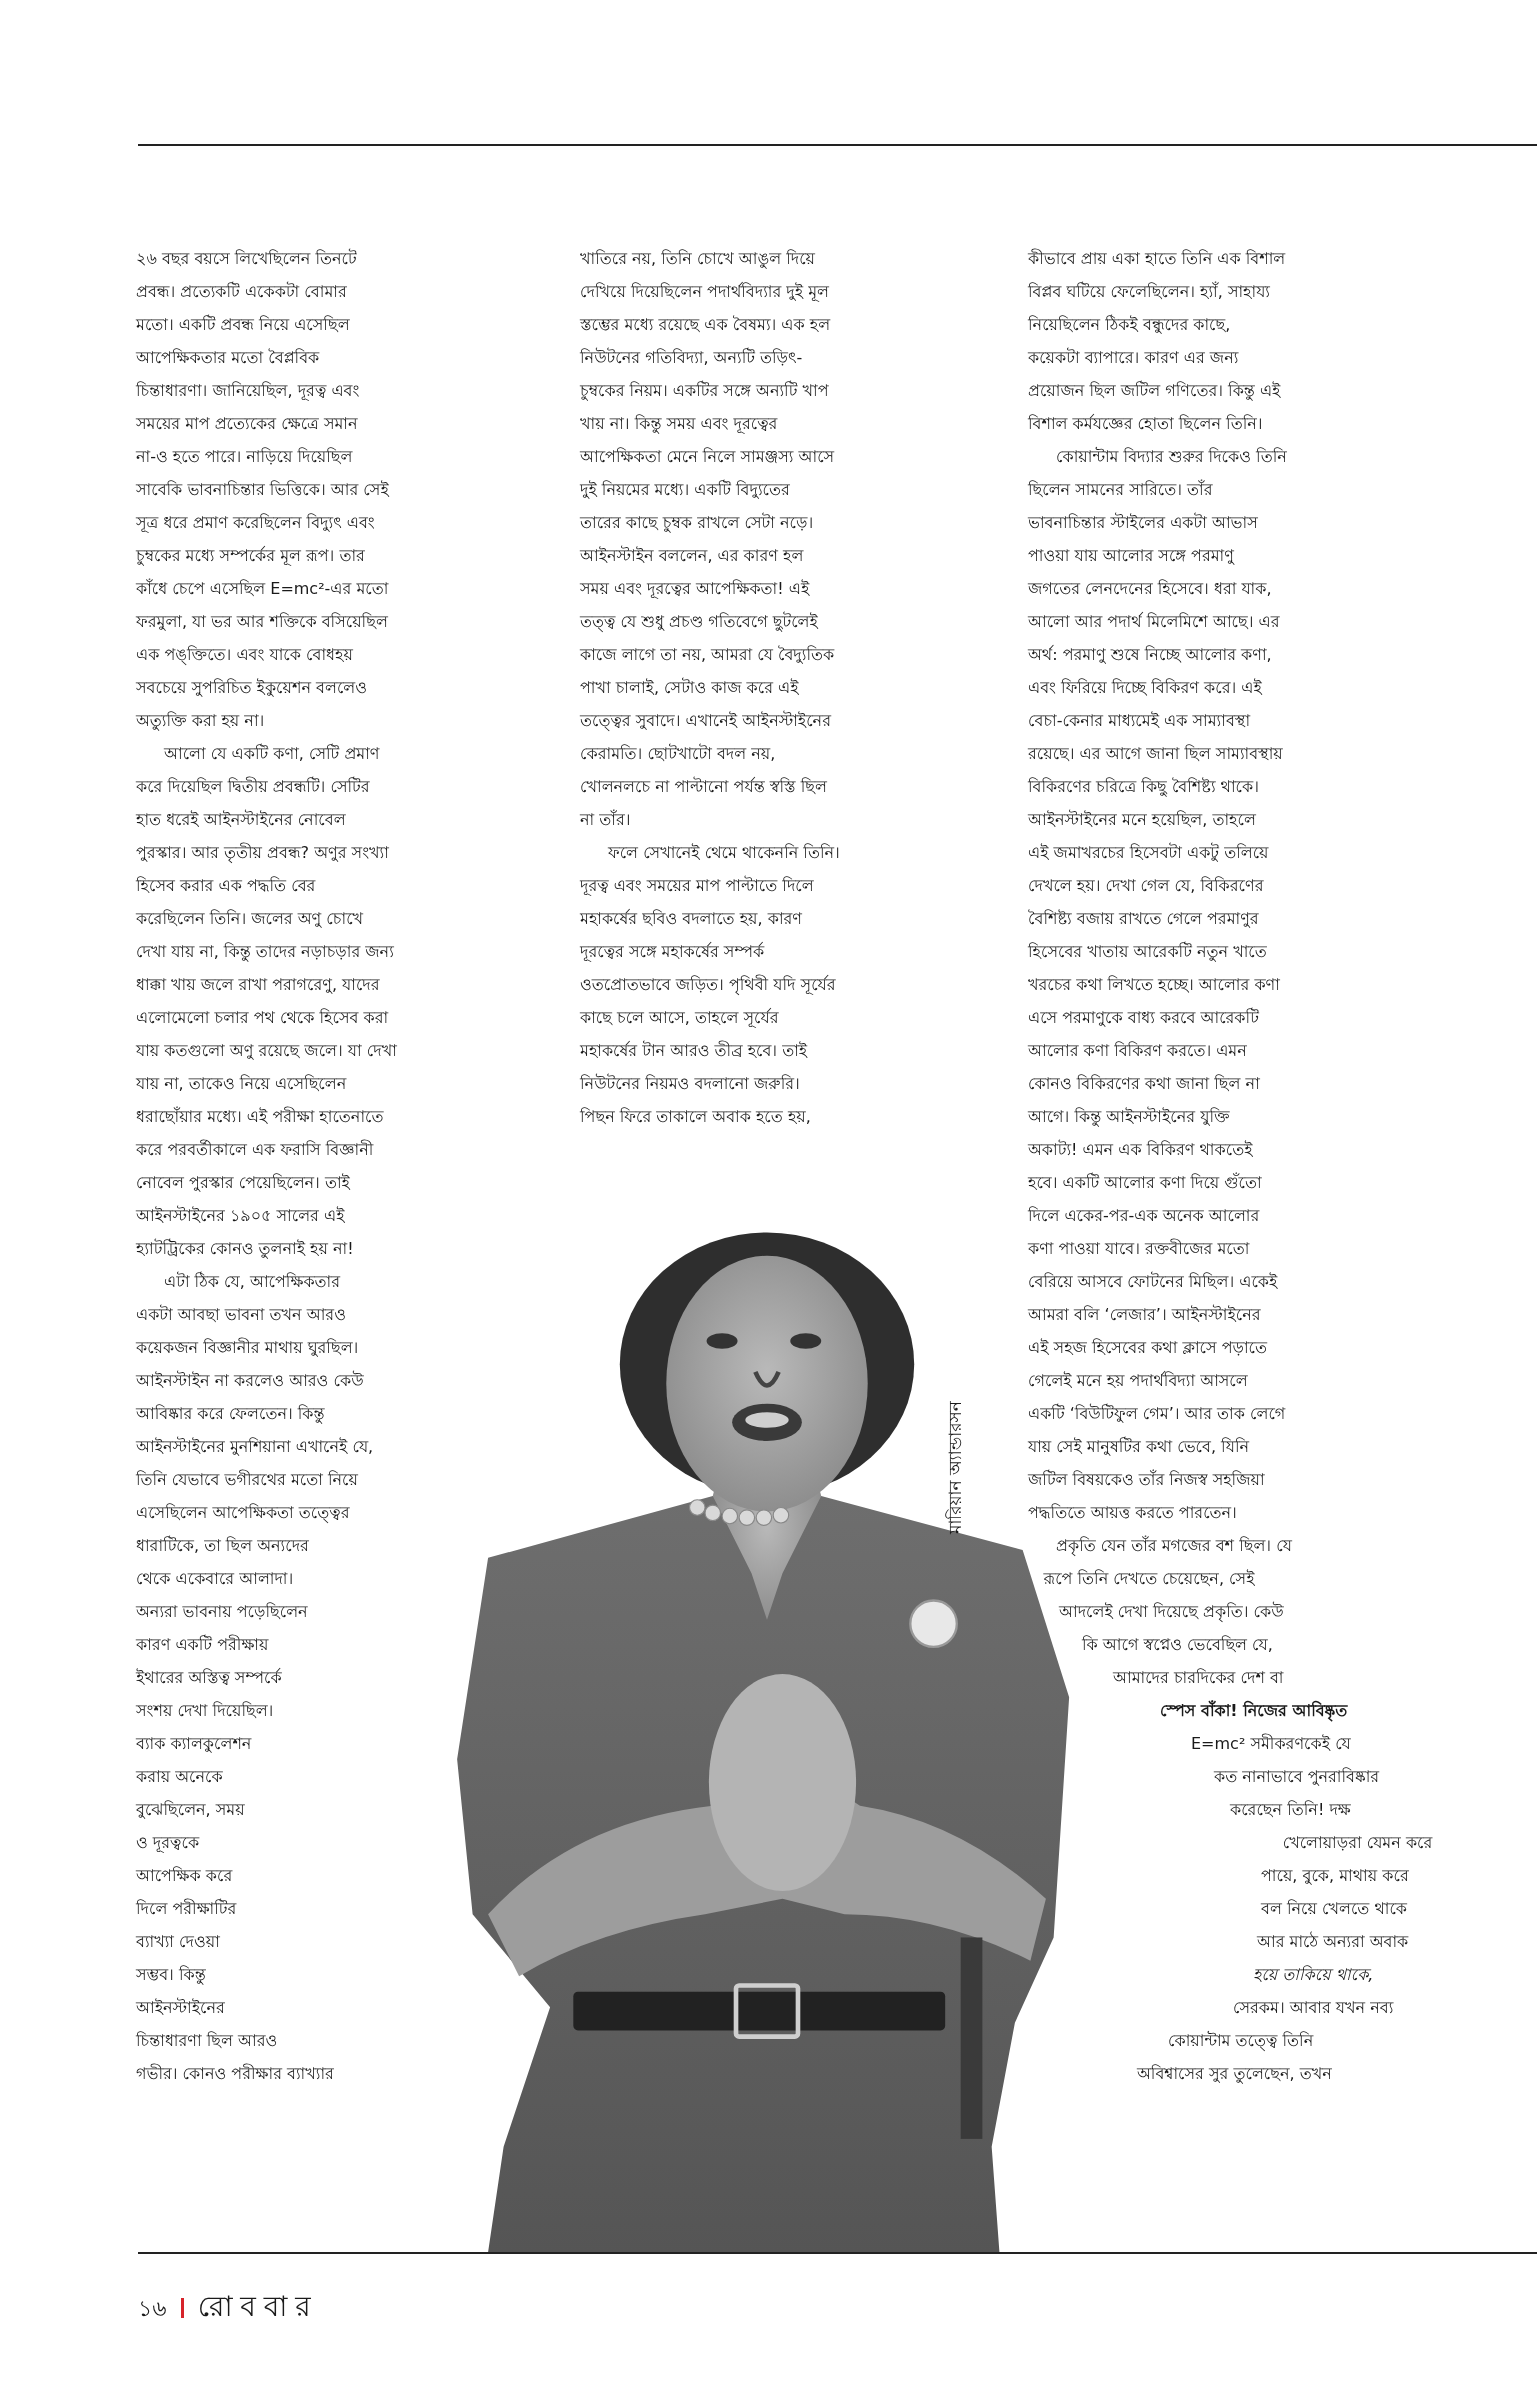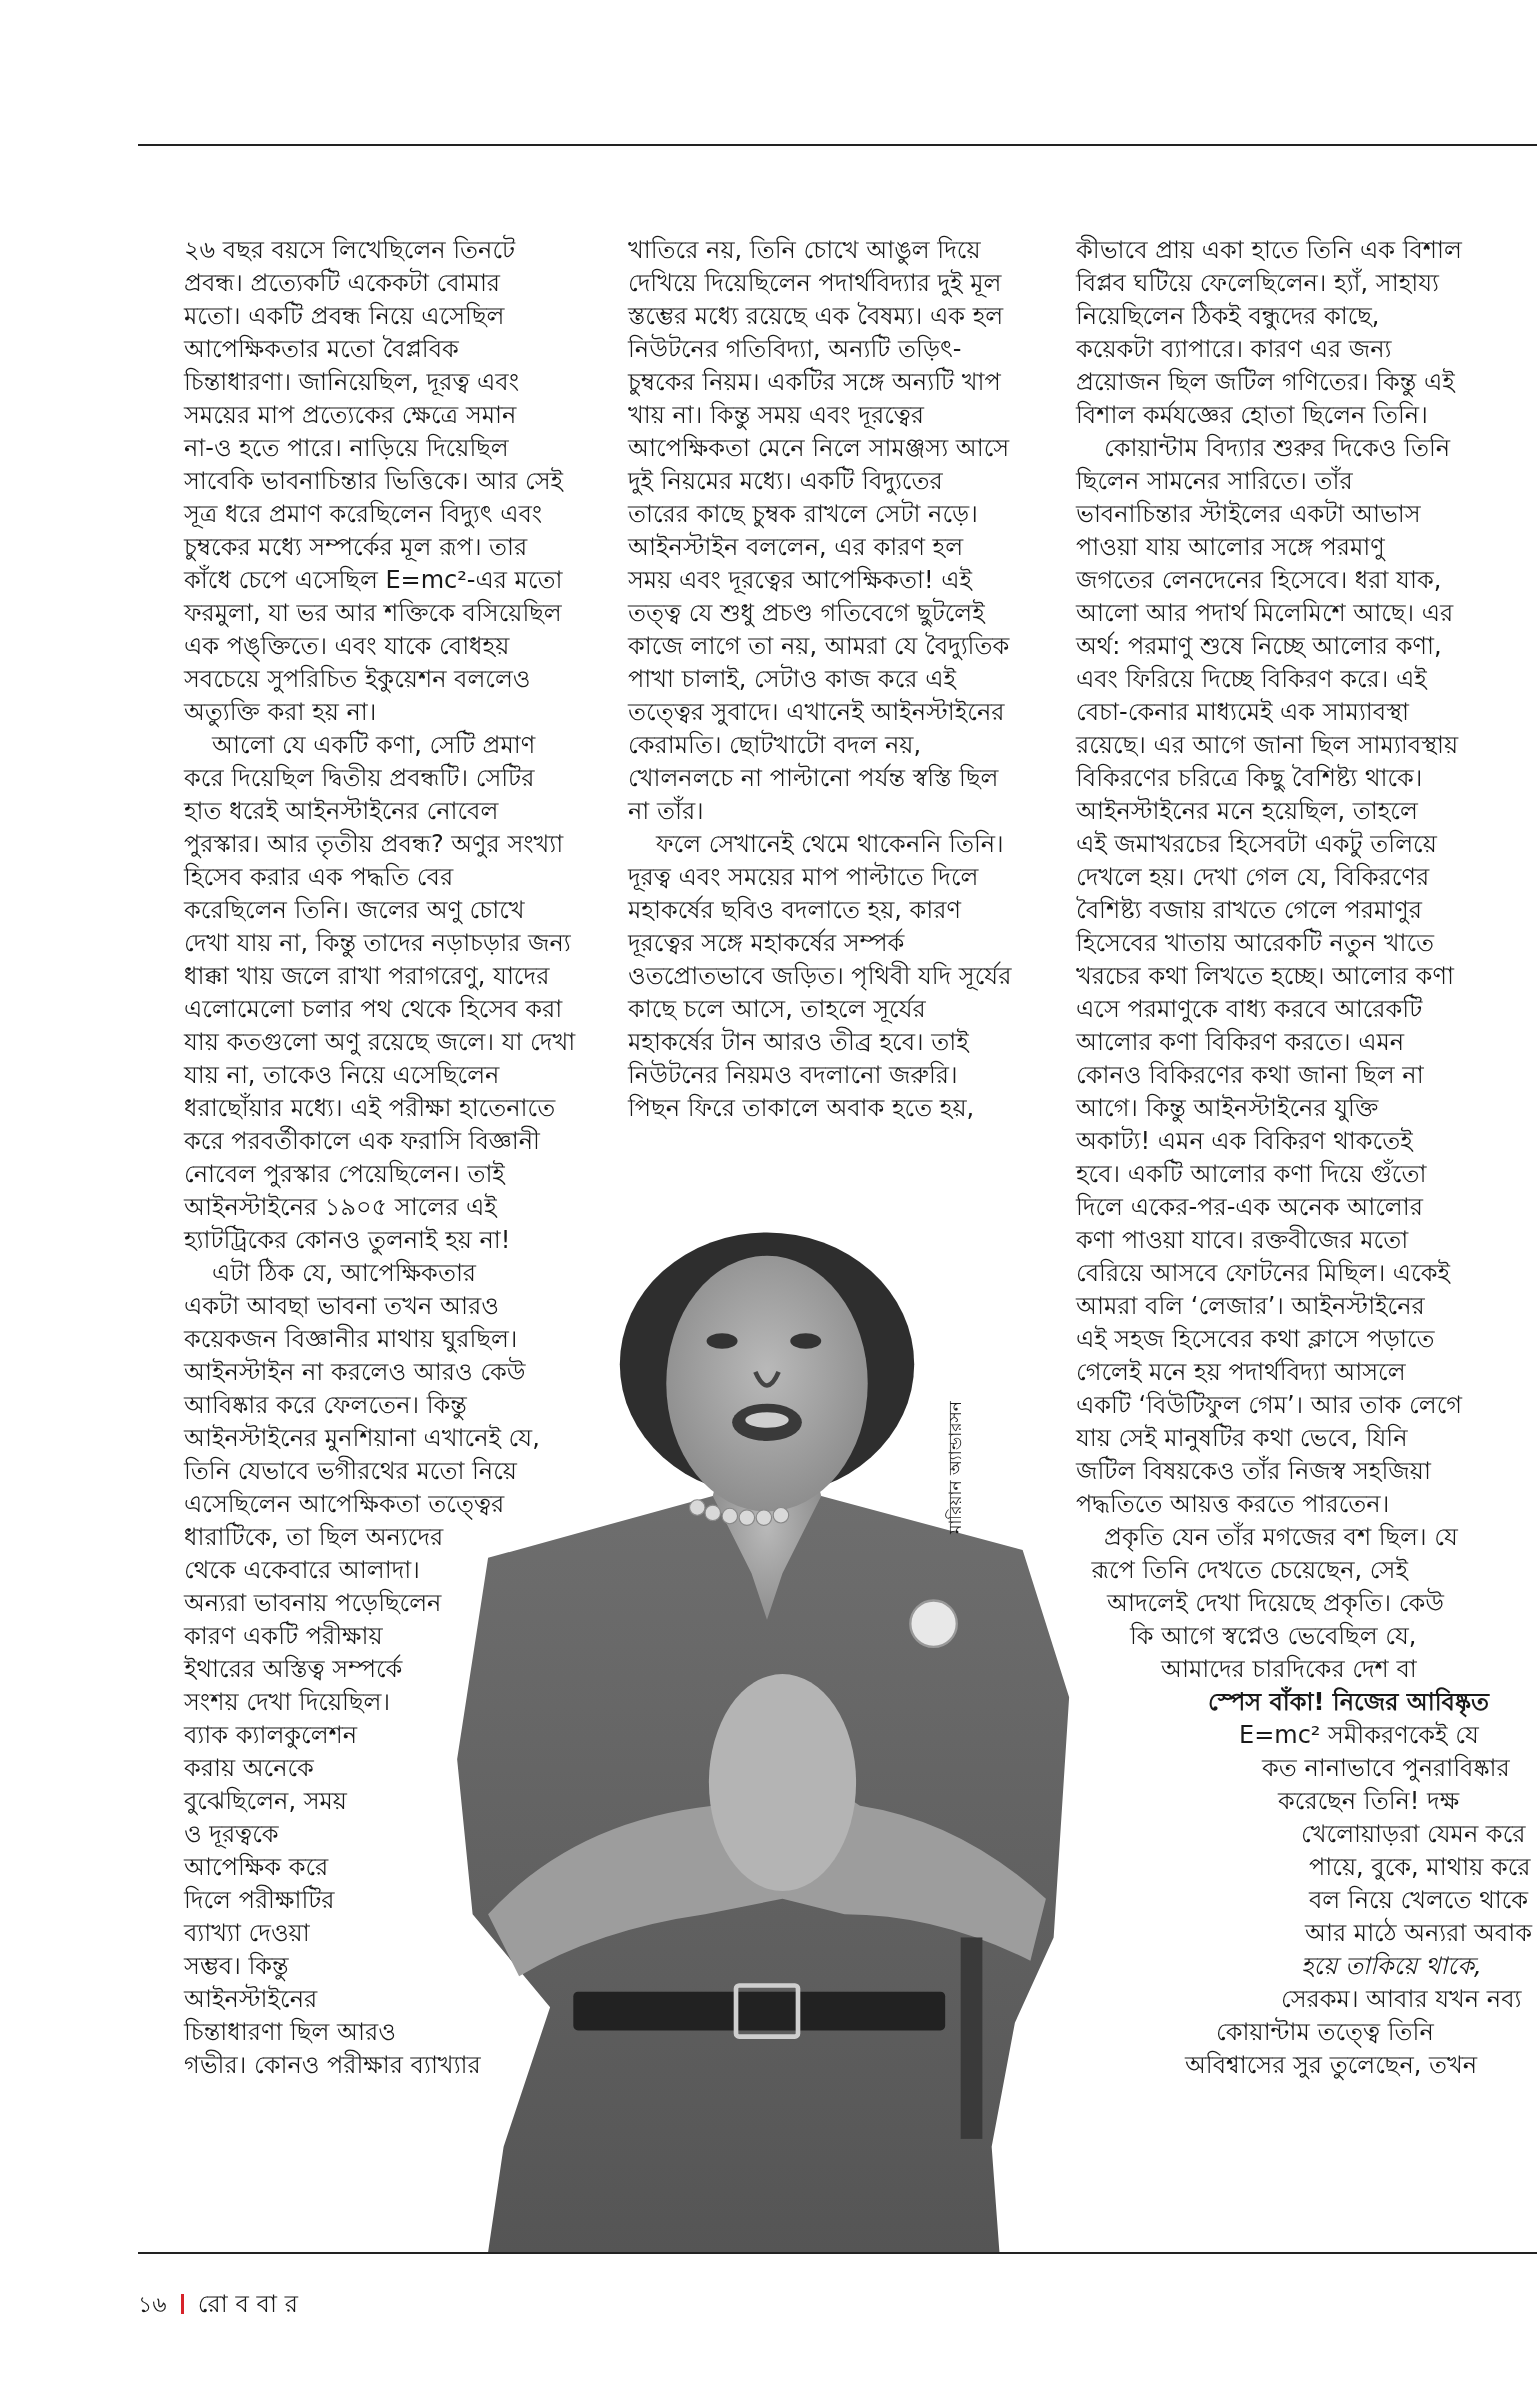--- a/index.html
+++ b/index.html
@@ -1,33 +1,33 @@
 <!DOCTYPE html>
 <html style="font-size:12.4px"><head>
 <meta charset="utf-8">
 <style>
   html, body { margin:0; padding:0; background:#ffffff; }
   body { width:1538px; height:2389px; position:relative; overflow:hidden;
          font-family:"DejaVu Sans", "Liberation Sans", sans-serif; color:#1a1a1a; }
   .rule-top { position:absolute; left:138px; top:144px; width:1400px; height:2.3px; background:#222; }
   .rule-bottom { position:absolute; left:138px; top:2252px; width:1400px; height:2.3px; background:#222; }
-  .col { position:absolute; top:234px; font-size:24px; line-height:33px; white-space:nowrap;margin-left:48px; }
+  .col { position:absolute; top:242px; font-size:16px; line-height:33px; white-space:nowrap; }
   .col .ln { display:block; height:33px; }
   .col .ln.indent { padding-left:28px; }
   .col-left { left:136px; width:357px; }
   .col-mid { left:580px; width:403px; }
   .col-right { left:1028px; width:434px; }
   .figure { position:absolute; left:457px; top:1217px; width:620px; height:1035px; }
   .credit { position:absolute; left:944px; top:1332px; width:23px; height:202px;
             font-size:17px; line-height:23px; white-space:nowrap; }
   .credit span { display:inline-block; transform:rotate(-90deg); transform-origin:left top;
                  position:absolute; left:0; top:202px; }
   .footer { position:absolute; left:138px; top:2285px; font-size:22px; white-space:nowrap; }
   .footer .sep { display:inline-block; width:3.1px; height:20px; background:#d6232a; margin:0 14px; vertical-align:-2.3px; }
-  .footer .brand { letter-spacing:7.8px; font-size:24px;margin-top:33px; }
+  .footer .brand { letter-spacing:7.8px; font-size:28px;margin-top:33px; }
 </style>
 </head>
 <body>
 
 <div class="rule-top"></div>
 
 <svg class="figure" viewBox="0 0 800 1336" xmlns="http://www.w3.org/2000/svg">
   <defs>
     <linearGradient id="dress" x1="0" y1="0" x2="0" y2="1">
       <stop offset="0" stop-color="#6e6e6e"></stop>

